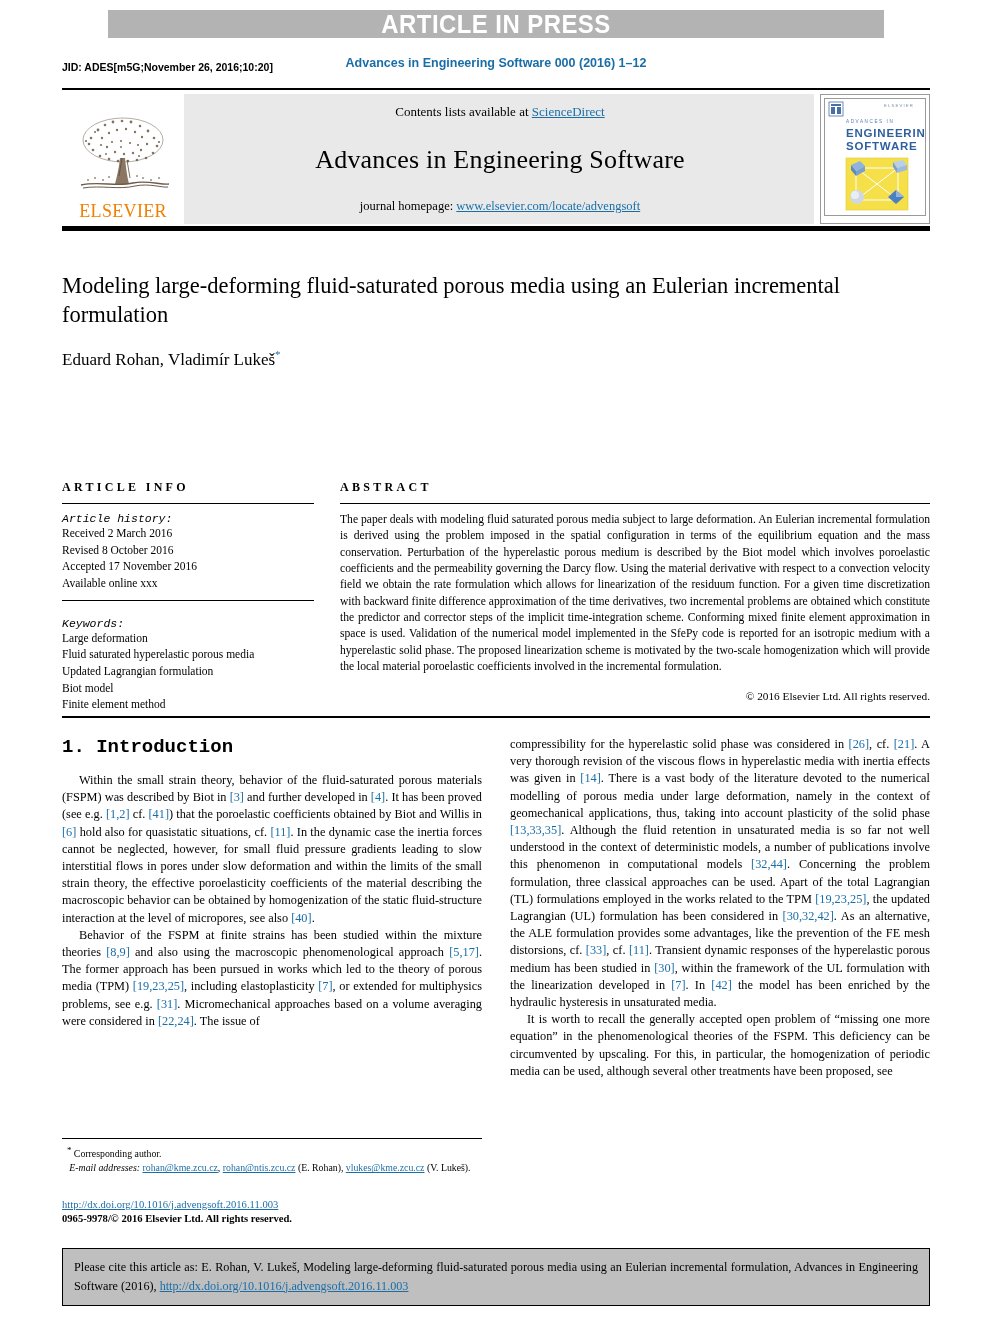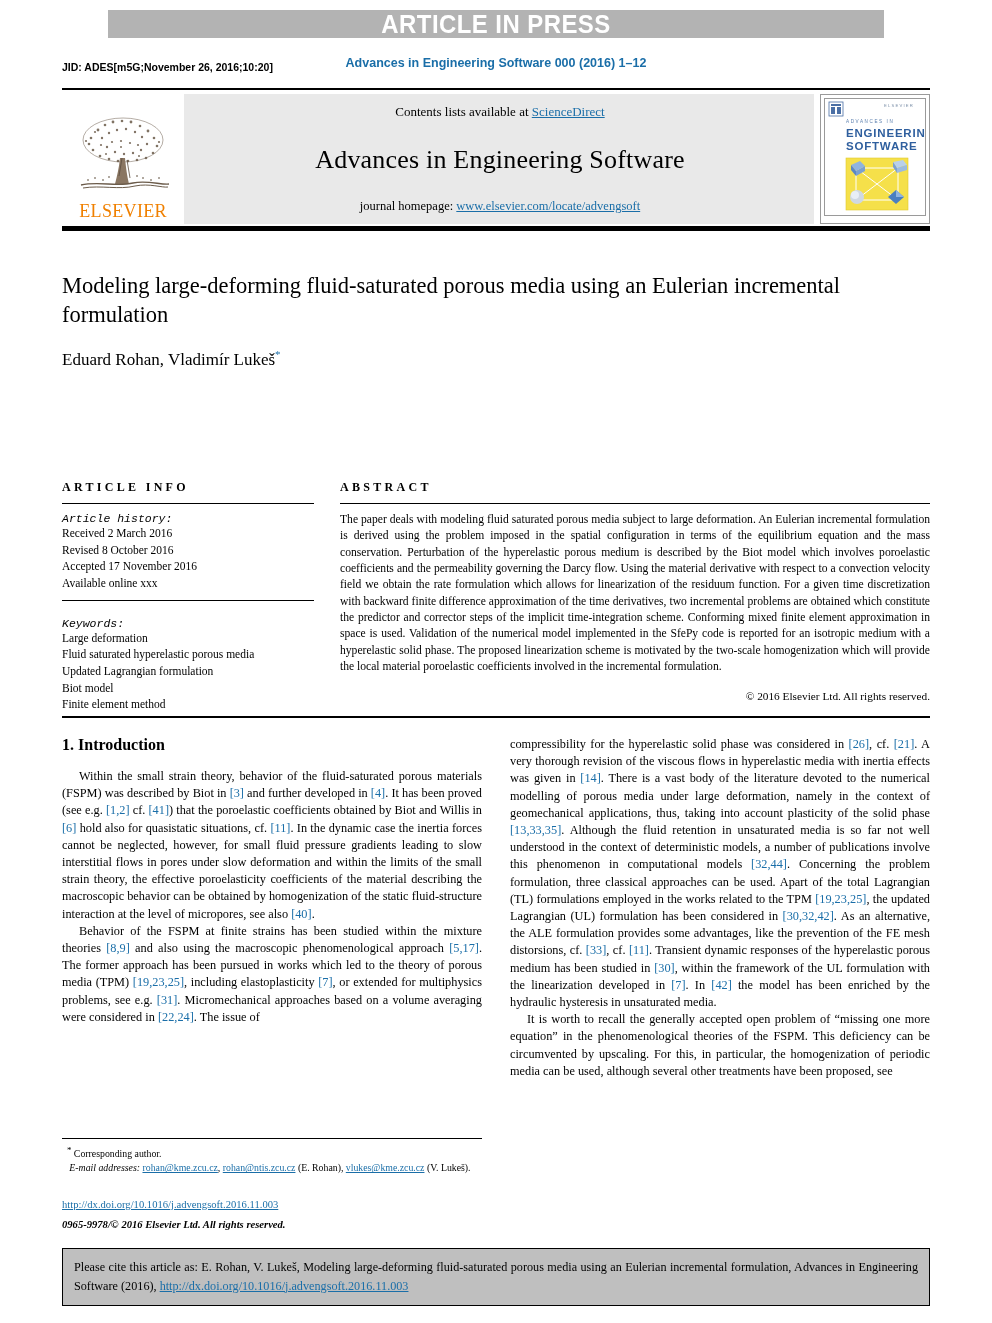--- a/index.html
+++ b/index.html
@@ -222,23 +222,23 @@
     position: absolute;
     left: 62px;
     top: 736px;
     width: 868px;
     height: 500px;
     display: flex;
     gap: 28px;
   }
   .bcol { width: 420px; flex: 0 0 420px; position: relative; }
   .sec-title {
-    font-family: Liberation Serif, serif;
+    font-family: Liberation Mono, monospace;
     font-weight: bold;
-    font-size: 16px;
+    font-size: 19px;
     margin: 0 0 14px 0;
   }
   .para {
     font-size: 12.3px;
     line-height: 1.40;
     text-align: justify;
     text-indent: 17px;
     margin: 0;
     font-family: "Liberation Serif", serif;
     hyphens: auto;
@@ -273,22 +273,21 @@
     color: #1a6ea8;
     font-size: 10.6px;
     font-family: "Liberation Serif", serif;
     display: block;
   }
   .issn-line {
     font-size: 10.6px;
     font-weight: bold;
     font-family: "Liberation Serif", serif;
     display: block;
-    margin-top: 9px;
-    font-style: italic;
+    margin-top: 3px;
   }
 
   
   .cite-box {
     position: absolute;
     left: 62px;
     top: 1248px;
     width: 868px;
     border: 1px solid #000;
     background: #bfbfbf;

